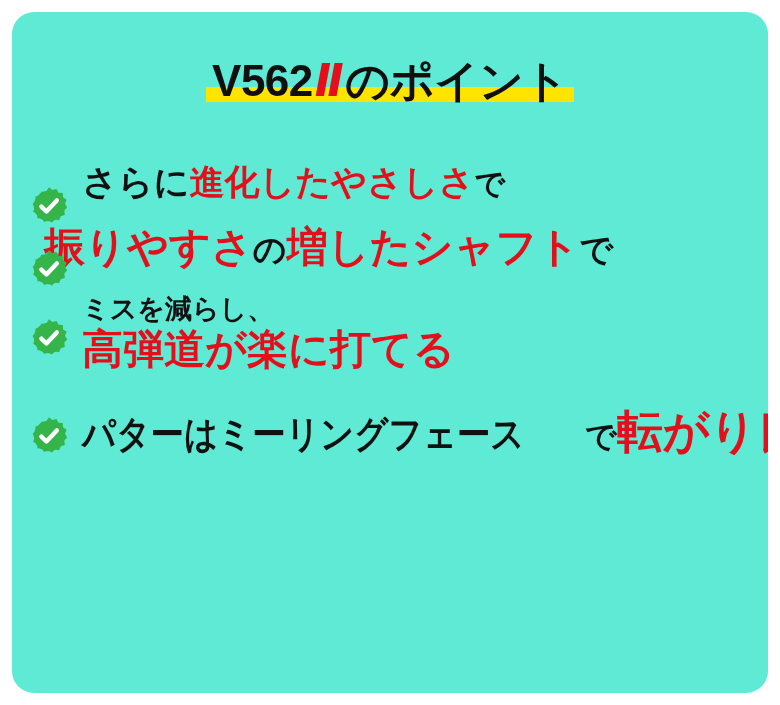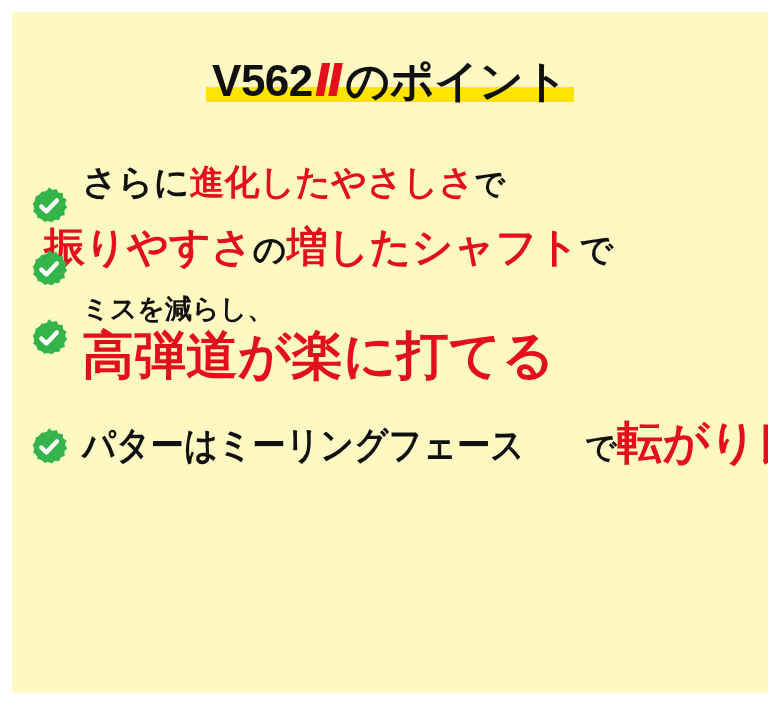--- a/index.html
+++ b/index.html
@@ -13,22 +13,22 @@
     font-family: "Liberation Sans", "DejaVu Sans", sans-serif;
     overflow: hidden;
   }
 
   .promo-card {
     position: absolute;
     left: 12px;
     top: 12px;
     width: 756px;
     height: 681px;
-    background: #fef9c3;
-    border-radius: 2px;
+    background: #5eead4;
+    border-radius: 22px;
     box-sizing: border-box;
     overflow: hidden;
   }
 
   
   .title-block {
     position: absolute;
     left: 0;
     top: 44px;
     width: 756px;
@@ -109,21 +109,21 @@
   .b1 .line.l1 { font-size: 35px; }
   .b1 .line.l1 .sm { font-size: 30px; }
   .b1 .line.l2 { font-size: 41px; }
   .b1 .line.l2 .sm { font-size: 34px; }
 
   .b2 .line.l1 { font-size: 41px; }
   .b2 .line.l1 .sm { font-size: 33px; }
   .b2 .line.l2 { font-size: 41px; }
 
   .b3 .line.l1 { font-size: 27px; }
-  .b3 .line.l2 { font-size: 52px; }
+  .b3 .line.l2 { font-size: 41px; }
 
   .b4 .line.l1 { font-size: 38px; }
   .b4 .line.l1 .cond {
     display: inline-block;
     transform: scaleX(0.88);
     transform-origin: left center;
   }
   .b4 .line.l1 .sm { font-size: 31px; }
   .b4 .line.l1 .big { font-size: 46px; }
 </style>

